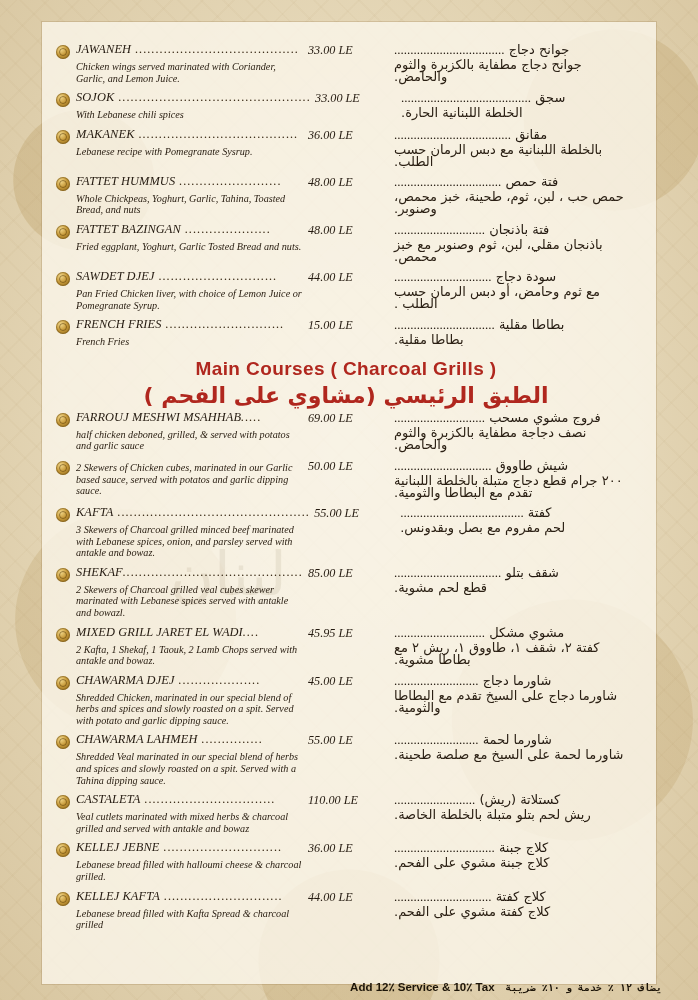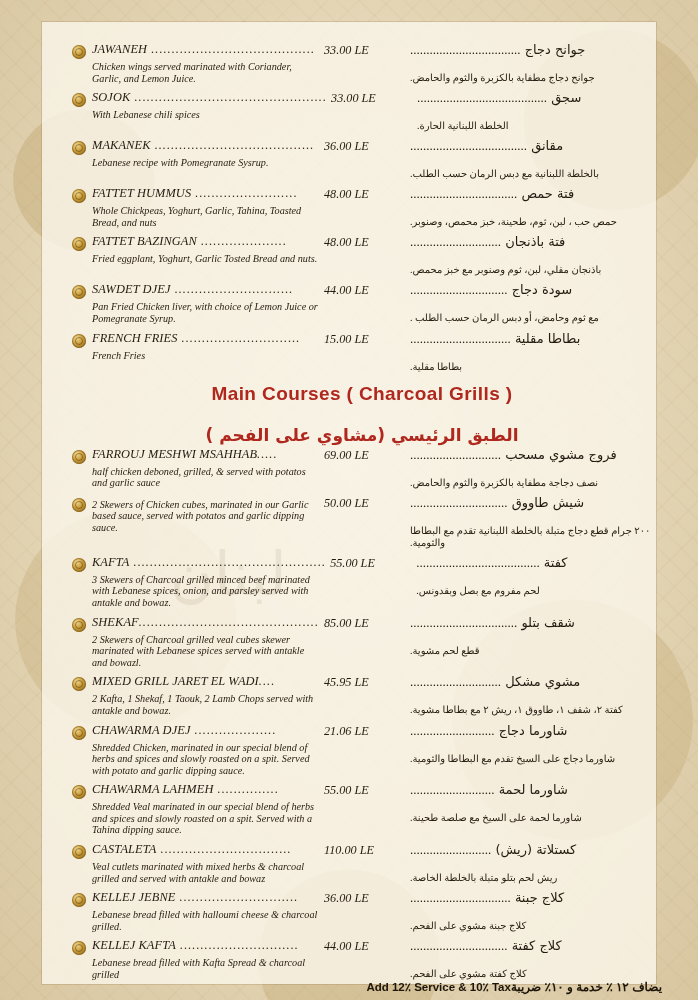--- a/index.html
+++ b/index.html
@@ -37,21 +37,21 @@
     position: absolute;
     left: 42px;
     top: 22px;
     width: 614px;
     height: 962px;
     background: rgba(250,245,233,0.82);
     box-shadow: 0 0 0 1px rgba(150,120,70,0.25);
   }
   .menu-body {
     position: absolute;
-    left: 64px;
+    left: 48px;
     top: 28px;
     width: 596px;
     height: 948px;
     padding: 14px 8px 4px 8px;
   }
   .row {
     display: flex;
     align-items: flex-start;
     margin-bottom: 6px;
     position: relative;
@@ -112,66 +112,66 @@
     font-size: 13px;
     color: #241a10;
     white-space: nowrap;
     overflow: hidden;
   }
   .ar .name .dots {
     font-family: "Liberation Serif", serif;
     letter-spacing: 1px;
   }
   .ar .desc {
-    font-size: 10px;
+    font-size: 13px;
     line-height: 12px;
     color: #2b2014;
-    margin-top: 14px;
-    font-family: Liberation Serif, serif;
+    margin-top: 1px;
   }
   .section-title {
     text-align: center;
     margin: 10px 0 2px 0;
   }
   .section-title .en-title {
     font-family: "Liberation Sans", sans-serif;
     font-size: 19px;
     font-weight: bold;
     color: #b0271e;
     letter-spacing: .4px;
   }
   .section-title .ar-title {
     font-family: "DejaVu Sans", sans-serif;
-    font-size: 17px;
+    font-size: 22px;
     font-weight: bold;
     color: #b0271e;
-    margin-top: 20px;
+    margin-top: 3px;
     direction: rtl;
   }
   .footer {
     position: absolute;
     left: 52px;
     right: 36px;
     bottom: 6px;
     display: flex;
     justify-content: flex-end;
     align-items: baseline;
   }
   .footer .en-foot {
     font-family: "Liberation Sans", sans-serif;
     font-size: 11.5px;
     font-weight: bold;
     color: #1d1509;
   }
   .footer .ar-foot {
-    font-family: Liberation Sans, sans-serif;
-    font-size: 12px;
+    font-family: Liberation Mono, monospace;
+    font-size: 10px;
     font-weight: bold;
     color: #1d1509;
     direction: rtl;
+    margin-left: 11px;
   }
   .watermark {
     position: absolute;
     left: 170px;
     top: 539px;
     font-family: "DejaVu Sans", sans-serif;
     font-size: 60px;
     color: rgba(120,95,55,0.10);
     letter-spacing: 6px;
     pointer-events: none;
@@ -339,21 +339,21 @@
             <div class="name"><span>مشوي مشكل</span> <span class="dots">............................</span></div>
             <div class="desc">كفتة ٢، شقف ١، طاووق ١، ريش ٢ مع بطاطا مشوية.</div>
           </div>
         </div>
         <div class="row">
           <div class="bullet"></div>
           <div class="en">
             <div class="name"><span>CHAWARMA DJEJ</span><span class="dots"> ....................</span></div>
             <div class="desc">Shredded Chicken, marinated in our special blend of herbs and spices and slowly roasted on a spit. Served with potato  and  garlic dipping sauce.</div>
           </div>
-          <div class="price">21.06 LE</div>
+          <div class="price">45.00 LE</div>
           <div class="ar">
             <div class="name"><span>شاورما دجاج</span> <span class="dots">..........................</span></div>
             <div class="desc">شاورما دجاج على السيخ  تقدم مع البطاطا والثومية.</div>
           </div>
         </div>
         <div class="row">
           <div class="bullet"></div>
           <div class="en">
             <div class="name"><span>CHAWARMA LAHMEH</span><span class="dots"> ...............</span></div>
             <div class="desc">Shredded Veal marinated in our special blend of herbs and spices and slowly roasted on a spit. Served with a Tahina dipping sauce.</div>

